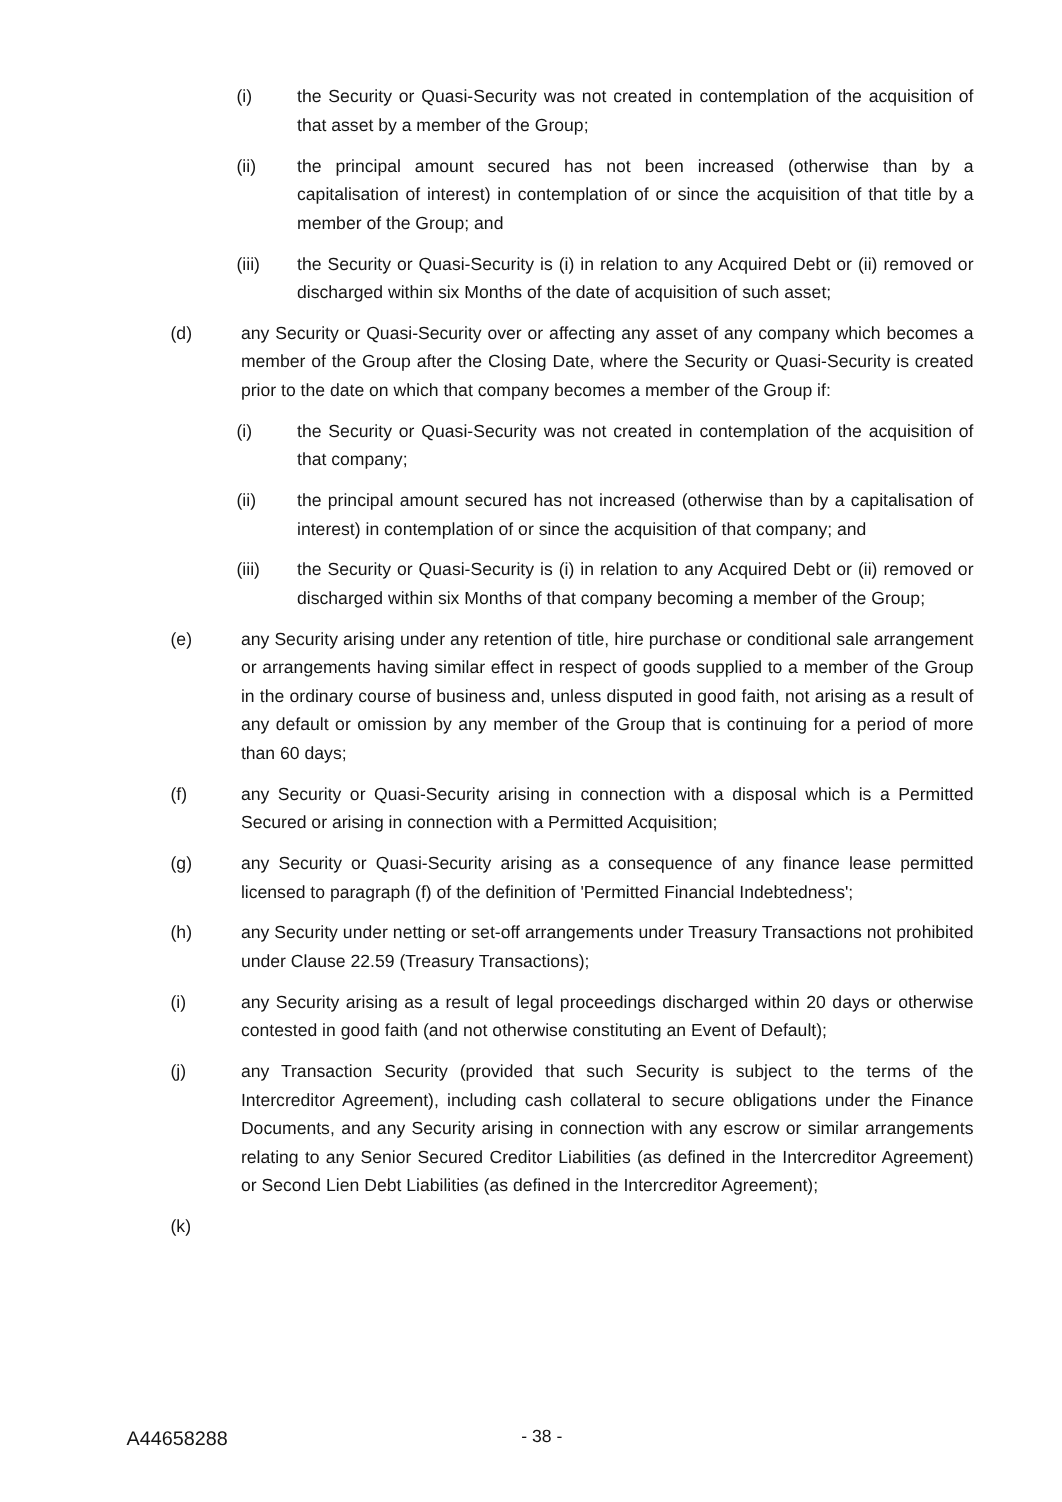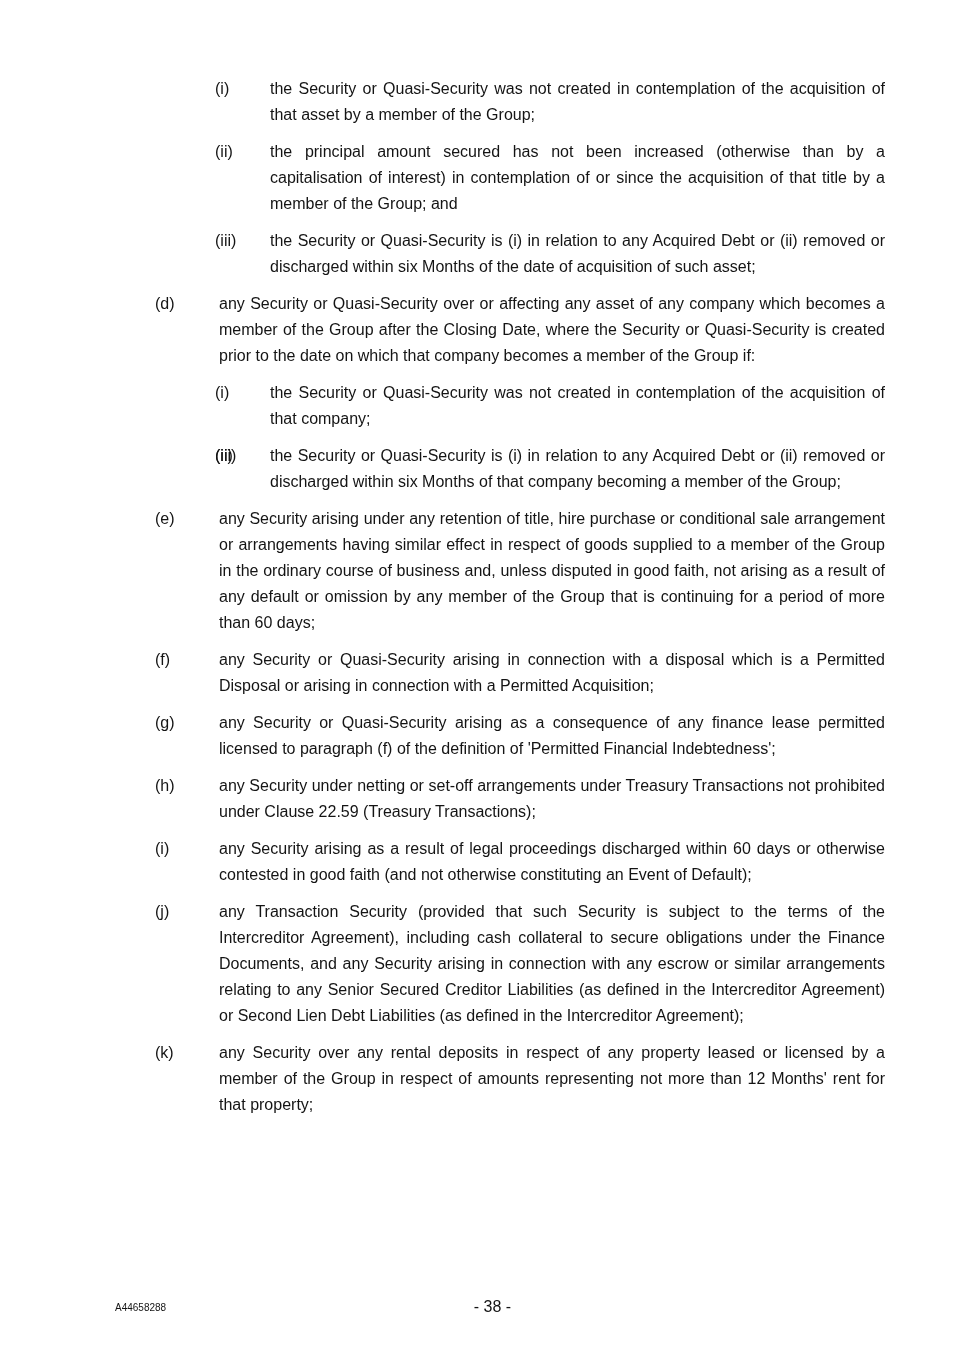--- a/index.html
+++ b/index.html
@@ -44,21 +44,21 @@
     position: absolute;
     top: 1297px;
     left: 80px;
     width: 825px;
     height: 24px;
   }
   .doc-id {
     position: absolute;
     left: 35px;
     top: 2px;
-    font-size: 10px;
+    font-size: 18px;
     line-height: 18px;
   }
   .page-num {
     display: block;
     text-align: center;
     font-size: 16px;
     line-height: 20px;
   }
 </style>
 </head>
@@ -87,60 +87,60 @@
       <div class="text">any Security or Quasi-Security over or affecting any asset of any company which becomes a member of the Group after the Closing Date, where the Security or Quasi-Security is created prior to the date on which that company becomes a member of the Group if:</div>
     </div>
 
     <div class="item roman">
       <span class="label">(i)</span>
       <div class="text">the Security or Quasi-Security was not created in contemplation of the acquisition of that company;</div>
     </div>
 
     <div class="item roman">
       <span class="label">(ii)</span>
+      <div class="text">the principal amount secured has not increased (otherwise than by a capitalisation of interest) in contemplation of or since the acquisition of that company; and</div>
     </div>
 
     <div class="item roman">
       <span class="label">(iii)</span>
       <div class="text">the Security or Quasi-Security is (i) in relation to any Acquired Debt or (ii) removed or discharged within six Months of that company becoming a member of the Group;</div>
     </div>
 
     <div class="item letter">
       <span class="label">(e)</span>
       <div class="text">any Security arising under any retention of title, hire purchase or conditional sale arrangement or arrangements having similar effect in respect of goods supplied to a member of the Group in the ordinary course of business and, unless disputed in good faith, not arising as a result of any default or omission by any member of the Group that is continuing for a period of more than 60 days;</div>
     </div>
 
     <div class="item letter">
       <span class="label">(f)</span>
-      <div class="text">any Security or Quasi-Security arising in connection with a disposal which is a Permitted Disposal or arising in connection with a Permitted Acquisition;</div>
+      <div class="text">any Security or Quasi-Security arising in connection with a disposal which is a Permitted Secured or arising in connection with a Permitted Acquisition;</div>
     </div>
 
     <div class="item letter">
       <span class="label">(g)</span>
       <div class="text">any Security or Quasi-Security arising as a consequence of any finance lease permitted licensed to paragraph (f) of the definition of 'Permitted Financial Indebtedness';</div>
     </div>
 
     <div class="item letter">
       <span class="label">(h)</span>
       <div class="text">any Security under netting or set-off arrangements under Treasury Transactions not prohibited under Clause 22.59 (Treasury Transactions);</div>
     </div>
 
     <div class="item letter">
       <span class="label">(i)</span>
-      <div class="text">any Security arising as a result of legal proceedings discharged within 60 days or otherwise contested in good faith (and not otherwise constituting an Event of Default);</div>
+      <div class="text">any Security arising as a result of legal proceedings discharged within 20 days or otherwise contested in good faith (and not otherwise constituting an Event of Default);</div>
     </div>
 
     <div class="item letter">
       <span class="label">(j)</span>
       <div class="text">any Transaction Security (provided that such Security is subject to the terms of the Intercreditor Agreement), including cash collateral to secure obligations under the Finance Documents, and any Security arising in connection with any escrow or similar arrangements relating to any Senior Secured Creditor Liabilities (as defined in the Intercreditor Agreement) or Second Lien Debt Liabilities (as defined in the Intercreditor Agreement);</div>
     </div>
 
     <div class="item letter">
       <span class="label">(k)</span>
-      <div class="text">any Security over any rental deposits in respect of any property leased or licensed by a member of the Group in respect of amounts representing not more than 12 Months' rent for that property;</div>
     </div>
 
   </div>
 
   <div class="footer">
     <span class="doc-id">A44658288</span>
     <span class="page-num">- 38 -</span>
   </div>
 </div>
 

